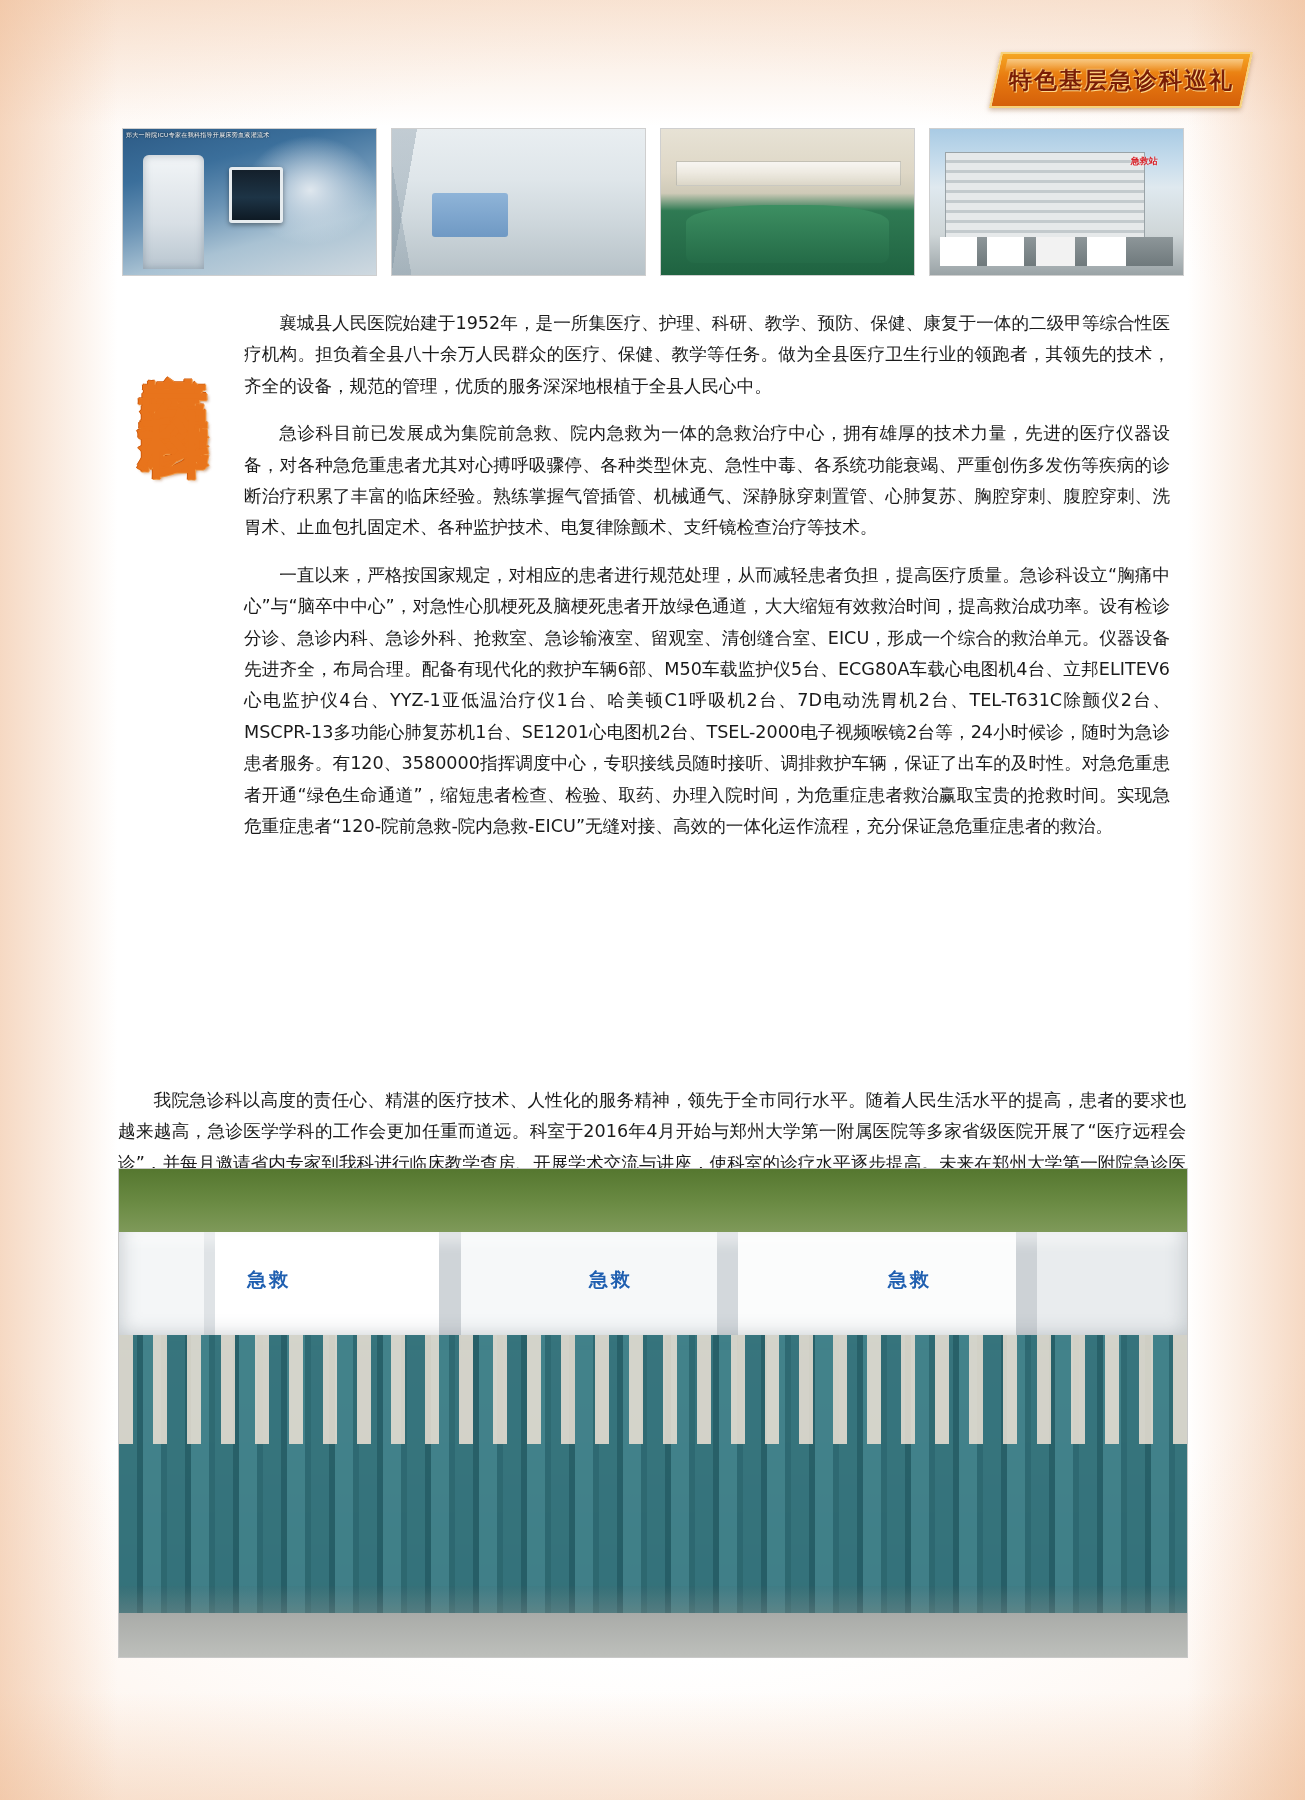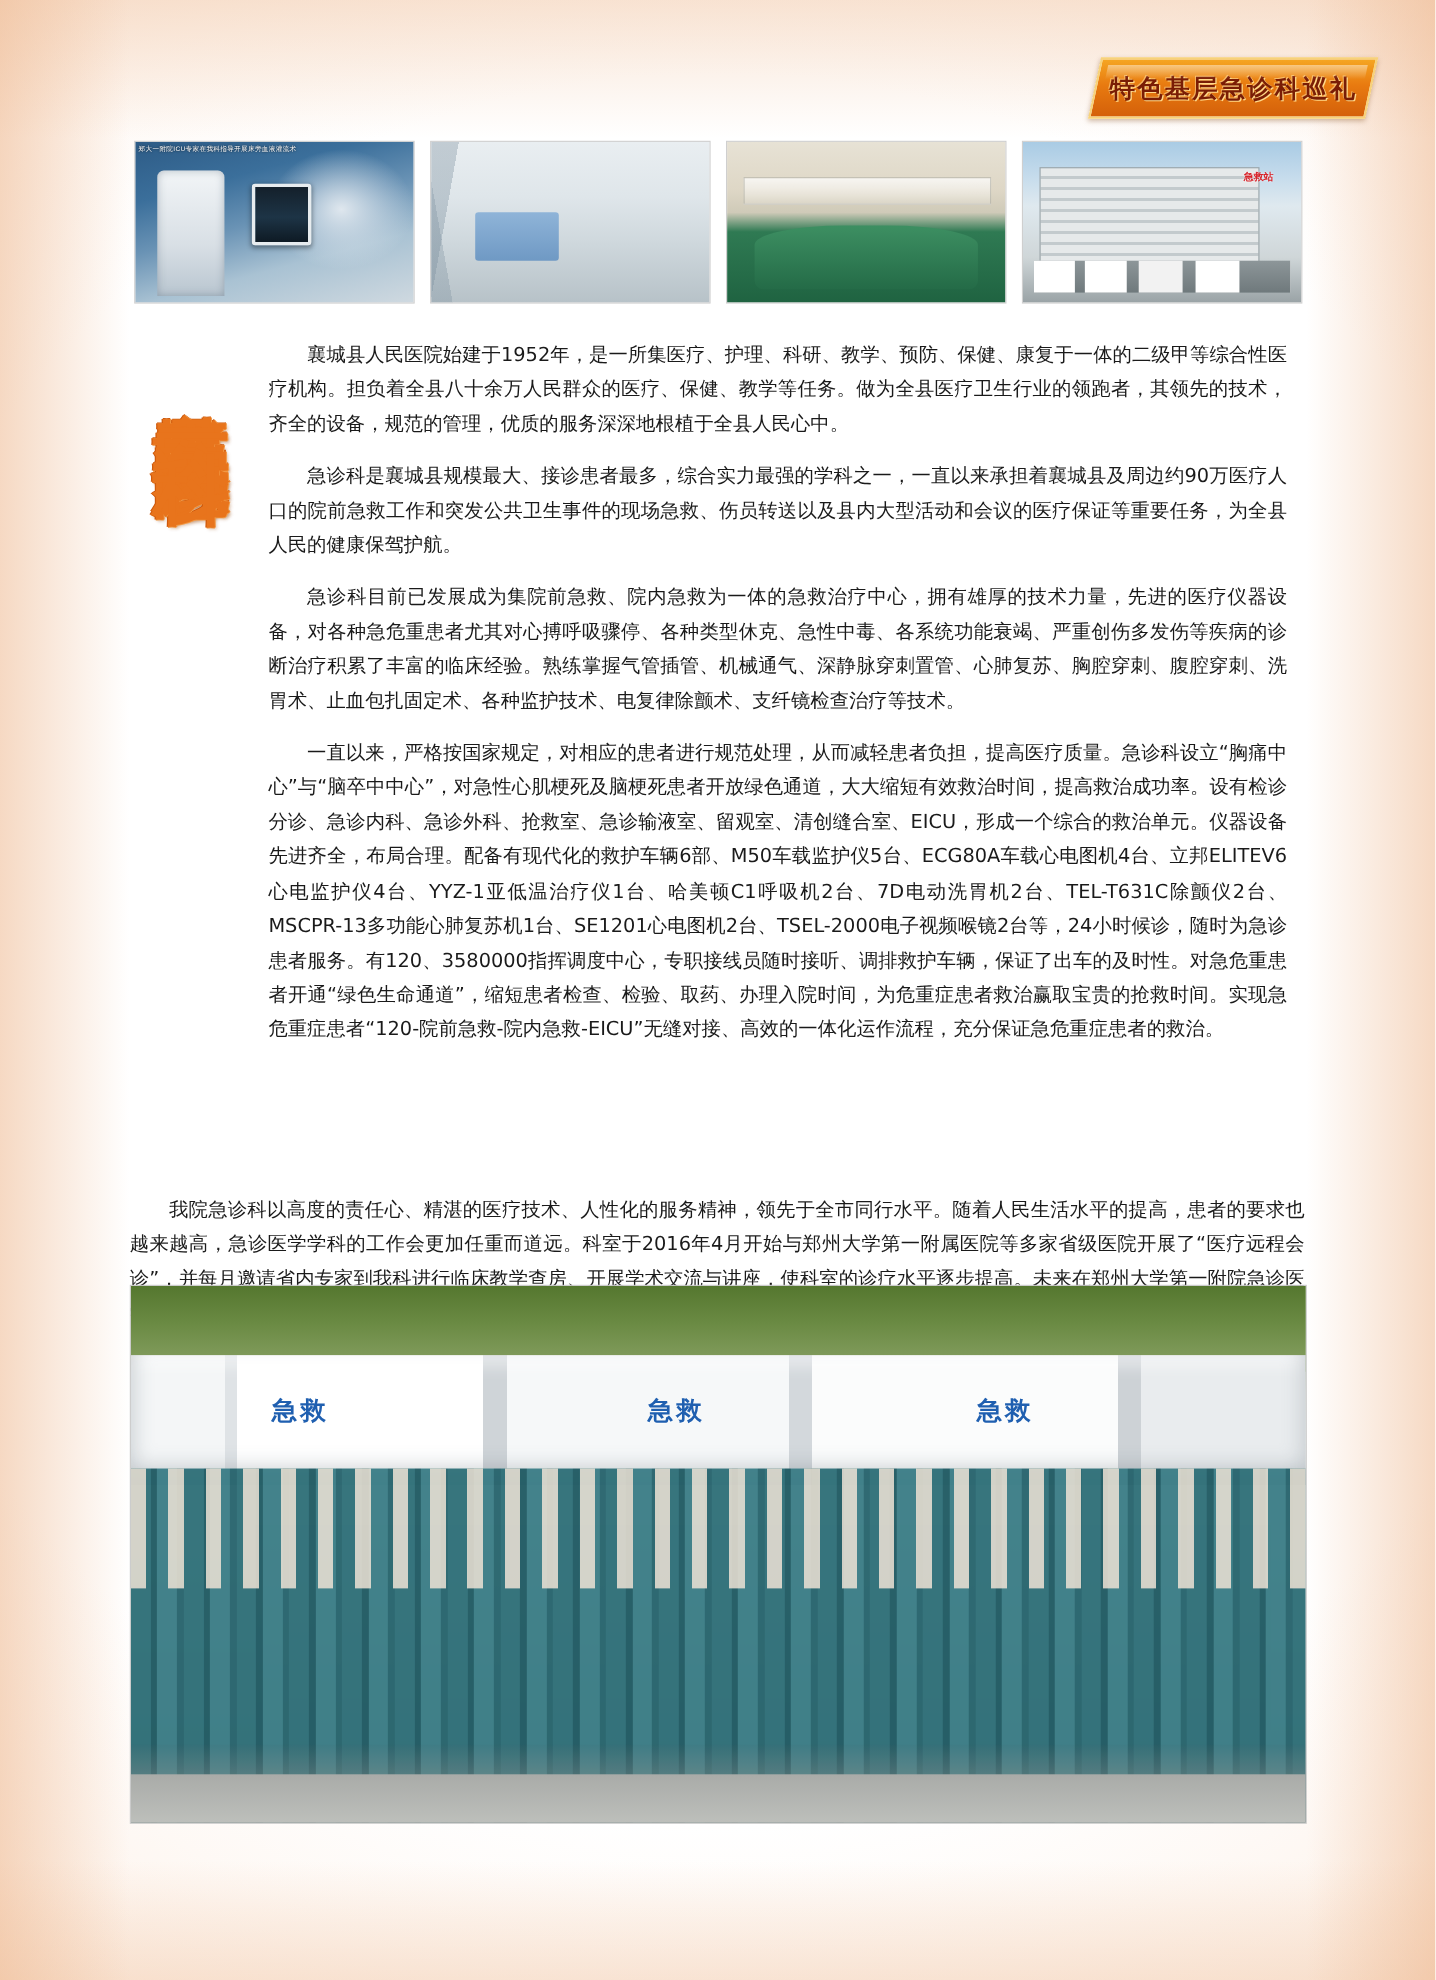--- a/index.html
+++ b/index.html
@@ -283,21 +283,21 @@
         #f6f8f9 32% 56%, #d3d8dc 56% 58%,
         #fbfcfc 58% 84%, #cdd2d6 84% 86%,
         #e9ecee 86% 100%);
     box-shadow: inset 0 -14px 20px rgba(80,95,105,0.35), inset 0 10px 14px rgba(255,255,255,0.5);
   }
   .group-photo .amb-label {
     position: absolute;
     top: 20%;
     font-family: "DejaVu Sans", sans-serif;
     font-weight: bold;
-    font-size: 23px;
+    font-size: 19px;
     color: #1f5fb0;
     letter-spacing: 3px;
     text-shadow: 0 1px 1px rgba(255,255,255,0.8);
   }
   .group-photo .amb-1 { left: 12%; }
   .group-photo .amb-2 { left: 44%; }
   .group-photo .amb-3 { left: 72%; }
   .group-photo .crowd {
     position: absolute;
     left: 0; bottom: 0;
@@ -353,21 +353,20 @@
     <div class="photo photo-4">
       <span class="sign">急救站</span>
       <span class="caption"></span>
     </div>
   </div>
 
   <div class="vertical-title">襄城县人民医院急诊科</div>
 
   <div class="body-text">
     <p>襄城县人民医院始建于1952年，是一所集医疗、护理、科研、教学、预防、保健、康复于一体的二级甲等综合性医疗机构。担负着全县八十余万人民群众的医疗、保健、教学等任务。做为全县医疗卫生行业的领跑者，其领先的技术，齐全的设备，规范的管理，优质的服务深深地根植于全县人民心中。</p>
-    <p>急诊科是襄城县规模最大、接诊患者最多，综合实力最强的学科之一，一直以来承担着襄城县及周边约90万医疗人口的院前急救工作和突发公共卫生事件的现场急救、伤员转送以及县内大型活动和会议的医疗保证等重要任务，为全县人民的健康保驾护航。</p>
     <p>急诊科目前已发展成为集院前急救、院内急救为一体的急救治疗中心，拥有雄厚的技术力量，先进的医疗仪器设备，对各种急危重患者尤其对心搏呼吸骤停、各种类型休克、急性中毒、各系统功能衰竭、严重创伤多发伤等疾病的诊断治疗积累了丰富的临床经验。熟练掌握气管插管、机械通气、深静脉穿刺置管、心肺复苏、胸腔穿刺、腹腔穿刺、洗胃术、止血包扎固定术、各种监护技术、电复律除颤术、支纤镜检查治疗等技术。</p>
     <p>一直以来，严格按国家规定，对相应的患者进行规范处理，从而减轻患者负担，提高医疗质量。急诊科设立“胸痛中心”与“脑卒中中心”，对急性心肌梗死及脑梗死患者开放绿色通道，大大缩短有效救治时间，提高救治成功率。设有检诊分诊、急诊内科、急诊外科、抢救室、急诊输液室、留观室、清创缝合室、EICU，形成一个综合的救治单元。仪器设备先进齐全，布局合理。配备有现代化的救护车辆6部、M50车载监护仪5台、ECG80A车载心电图机4台、立邦ELITEV6心电监护仪4台、YYZ-1亚低温治疗仪1台、哈美顿C1呼吸机2台、7D电动洗胃机2台、TEL-T631C除颤仪2台、MSCPR-13多功能心肺复苏机1台、SE1201心电图机2台、TSEL-2000电子视频喉镜2台等，24小时候诊，随时为急诊患者服务。有120、3580000指挥调度中心，专职接线员随时接听、调排救护车辆，保证了出车的及时性。对急危重患者开通“绿色生命通道”，缩短患者检查、检验、取药、办理入院时间，为危重症患者救治赢取宝贵的抢救时间。实现急危重症患者“120-院前急救-院内急救-EICU”无缝对接、高效的一体化运作流程，充分保证急危重症患者的救治。</p>
   </div>
 
   <div class="body-wide">
     <p>　　我院急诊科以高度的责任心、精湛的医疗技术、人性化的服务精神，领先于全市同行水平。随着人民生活水平的提高，患者的要求也越来越高，急诊医学学科的工作会更加任重而道远。科室于2016年4月开始与郑州大学第一附属医院等多家省级医院开展了“医疗远程会诊”，并每月邀请省内专家到我科进行临床教学查房、开展学术交流与讲座，使科室的诊疗水平逐步提高。未来在郑州大学第一附院急诊医学部的大力支持帮助下，襄城县人民医院急诊科在今后的发展中将会取得更大的成就，为襄城县及周边的危重症患者提供更优质、安全的医疗服务。</p>
   </div>
 
   <div class="group-photo">
     <div class="sky"></div>

